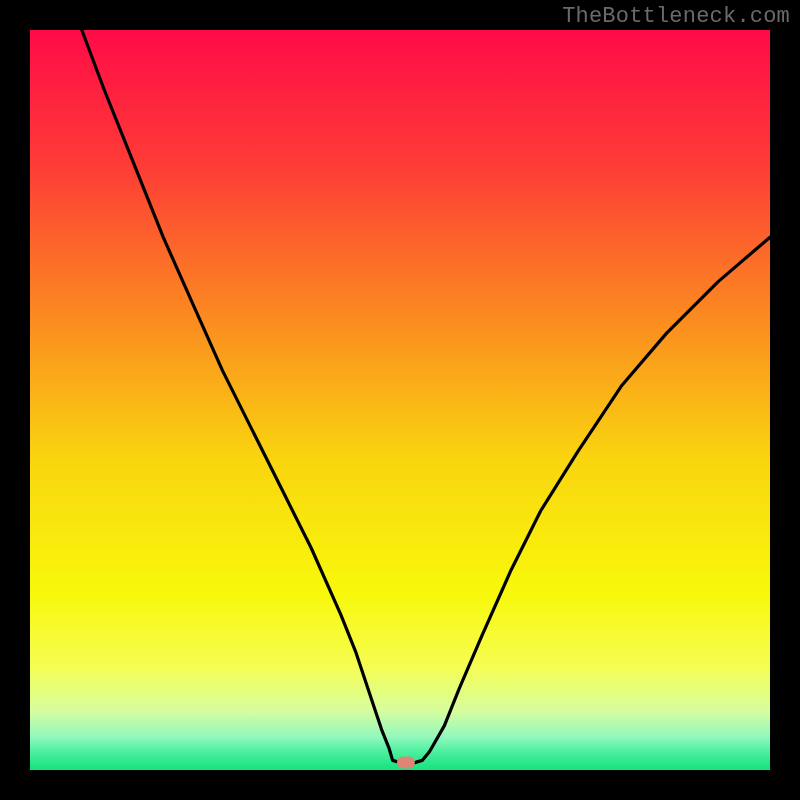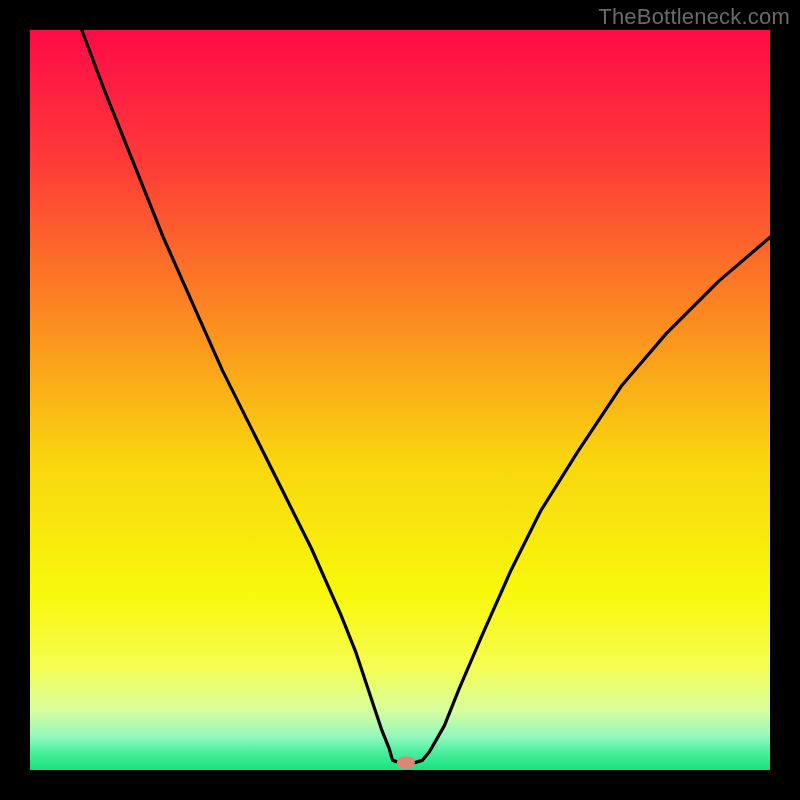--- a/index.html
+++ b/index.html
@@ -16,21 +16,21 @@
     height: 800px;
     background: #000;
   }
   svg {
     display: block;
   }
   .watermark {
     position: absolute;
     top: 4px;
     right: 10px;
-    font-family: Liberation Sans, sans-serif;
+    font-family: Liberation Mono, monospace;
     font-size: 22px;
     font-weight: 500;
     color: #6a6a6a;
     letter-spacing: 0.2px;
   }
 </style>
 </head>
 <body>
 <div class="frame">
 

